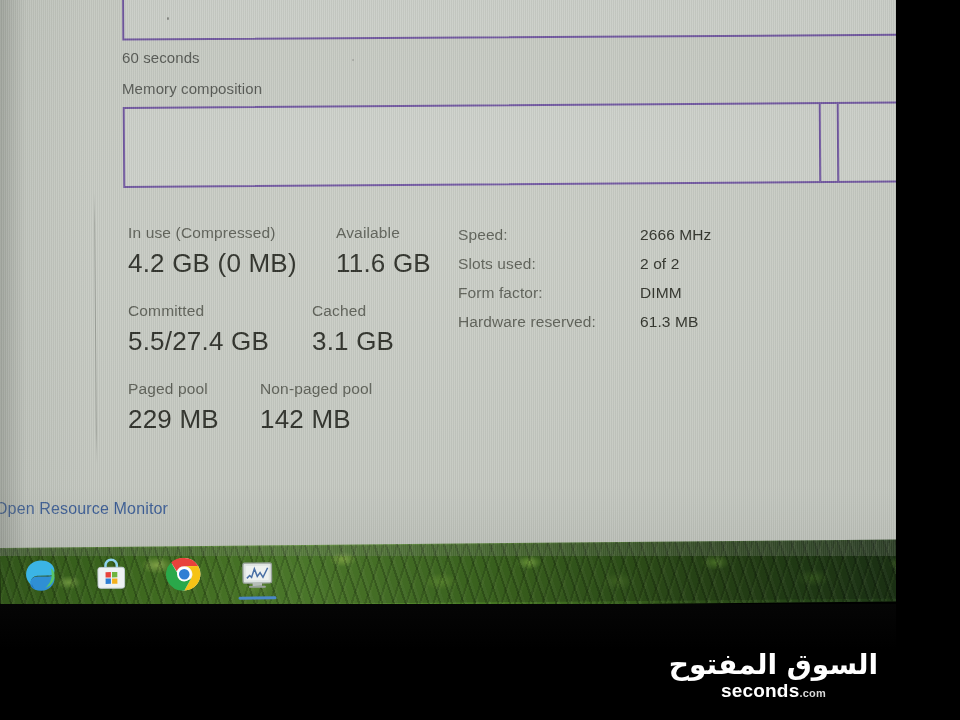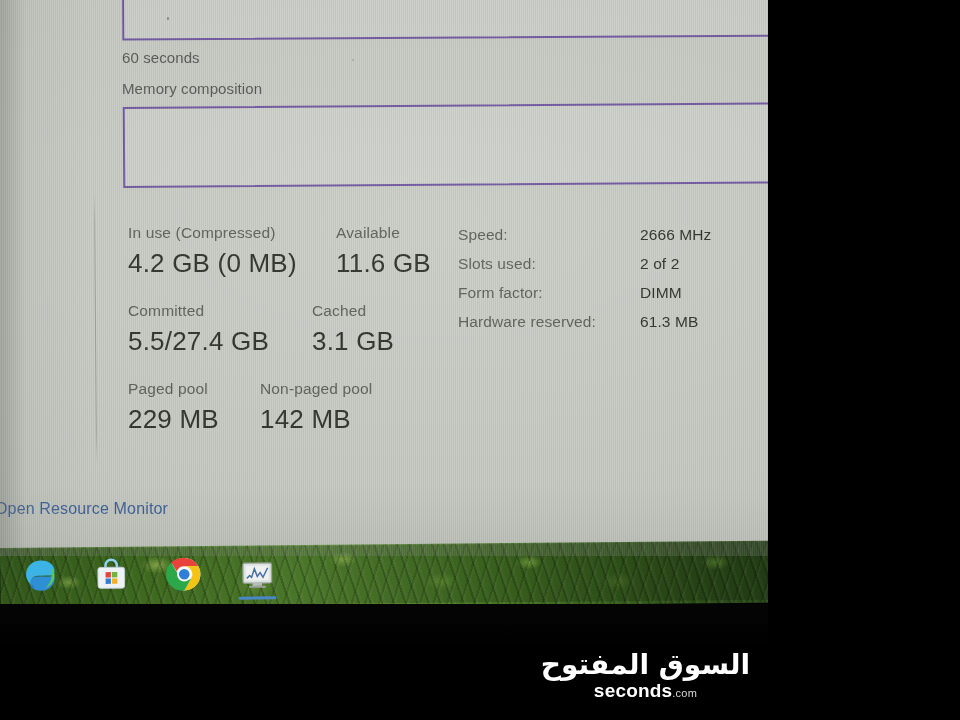--- a/index.html
+++ b/index.html
@@ -2,21 +2,21 @@
 <html><head>
 <meta charset="utf-8">
 <style>
   html, body {
     margin: 0;
     padding: 0;
     background: #000;
   }
   #screen {
     position: relative;
-    width: 768px;
+    width: 896px;
     height: 720px;
     overflow: hidden;
     background: #000000;
     font-family: "Liberation Sans", sans-serif;
     -webkit-font-smoothing: antialiased;
   }
 
   
   #window-area {
     position: absolute;
@@ -275,21 +275,21 @@
   }
   #watermark-latin {
     font-size: 19px;
     font-weight: bold;
     color: #ffffff;
     letter-spacing: 0.2px;
     margin-top: 1px;
   }
   #watermark-tld {
     font-size: 11px;
-    font-weight: normal;
+    font-weight: bold;
     color: #d8d8d8;
     letter-spacing: 0.2px;
   }
 
   
   .speck {
     position: absolute;
     background: rgba(70,70,65,0.55);
     border-radius: 50%;
     z-index: 36;

